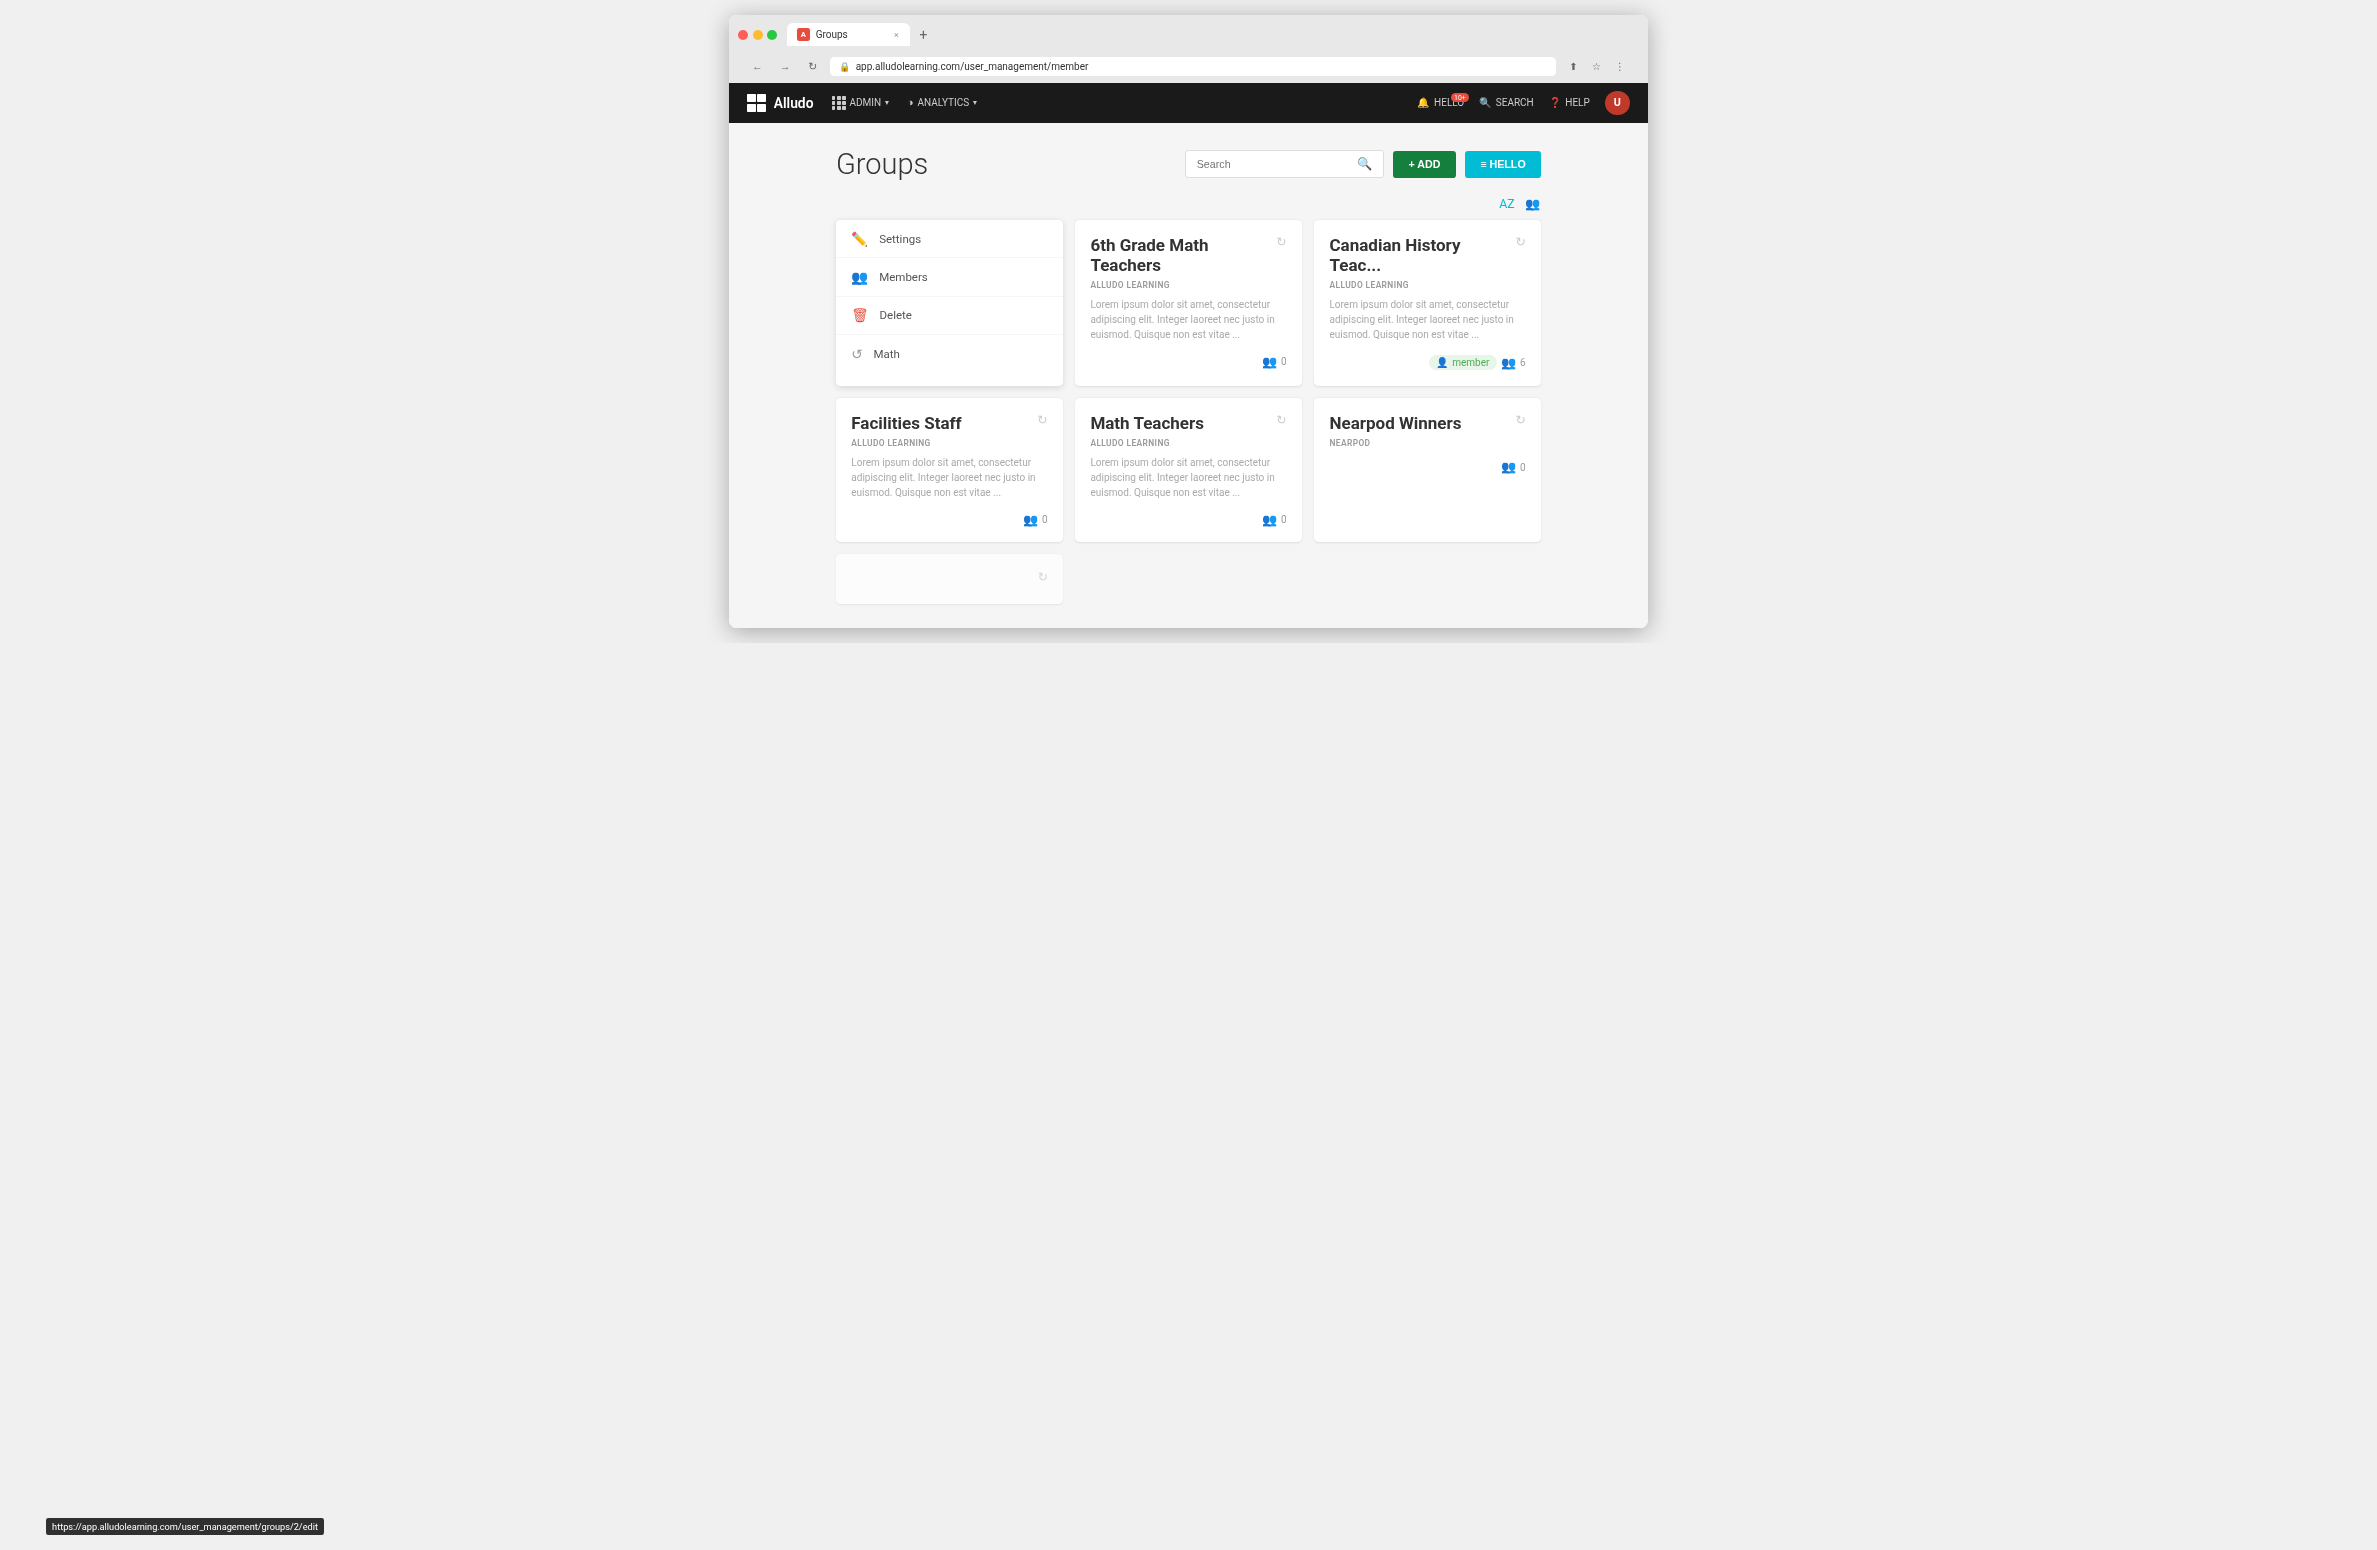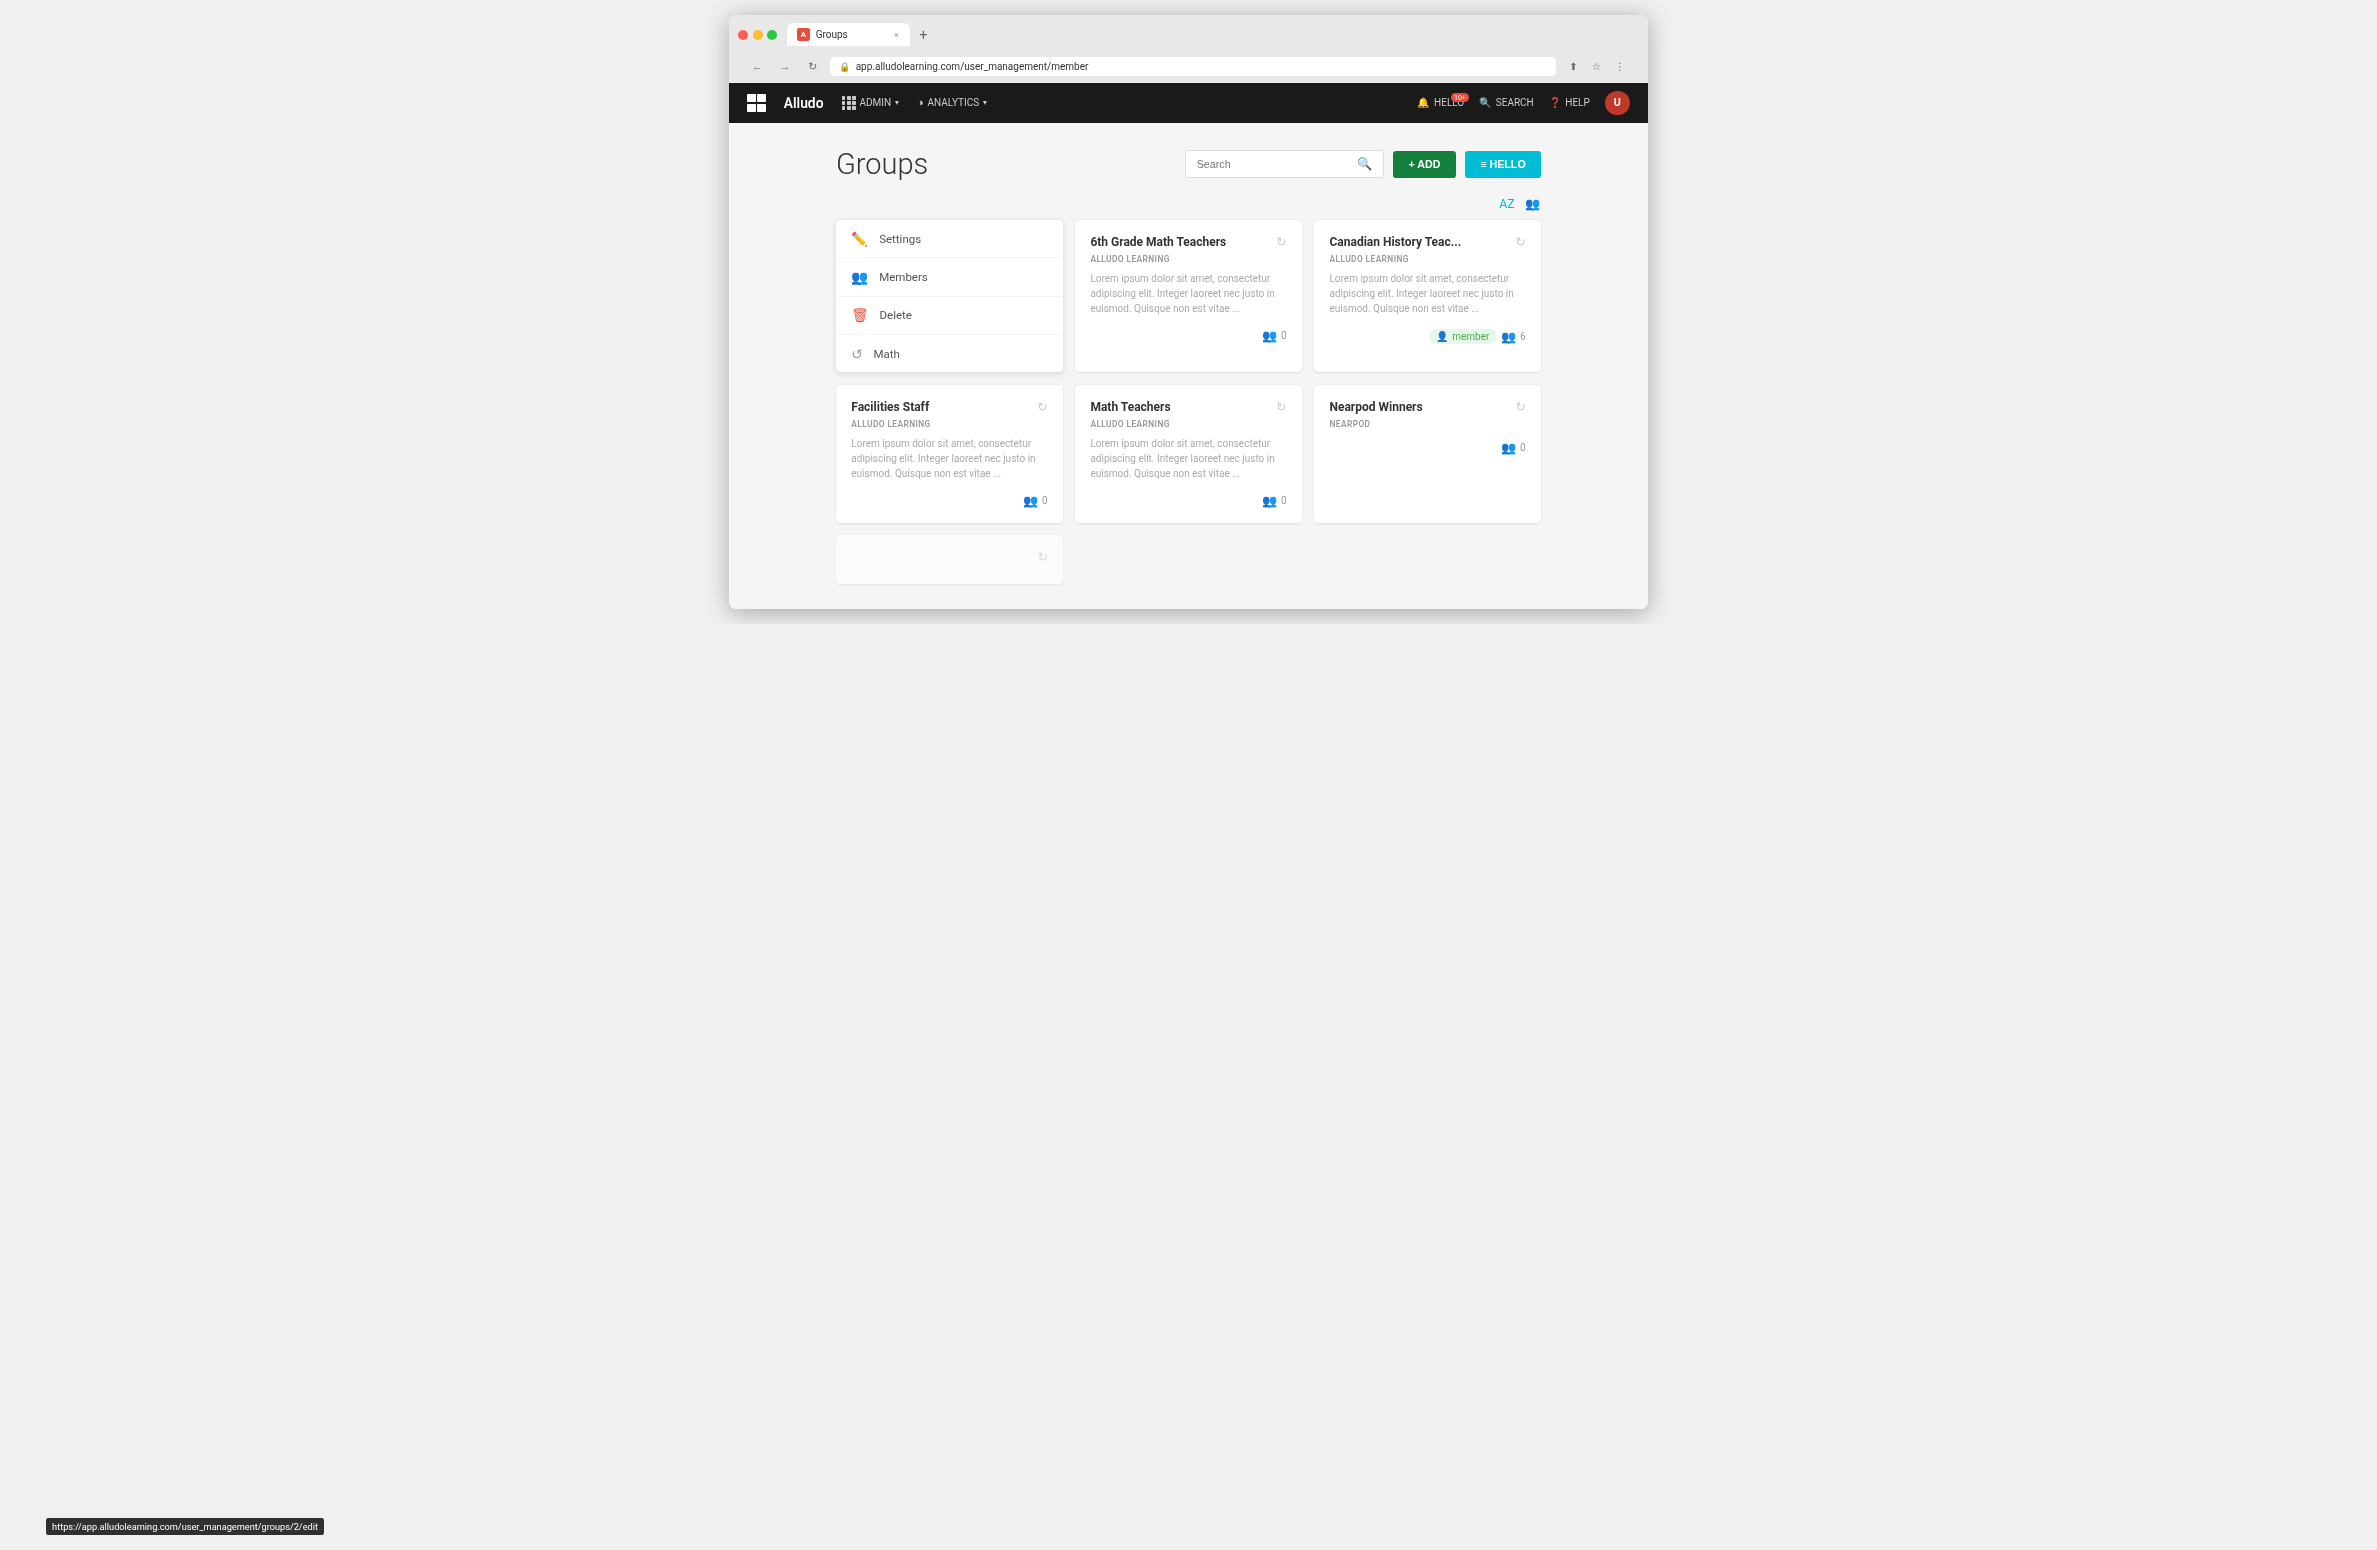--- a/index.html
+++ b/index.html
@@ -127,21 +127,21 @@
       justify-content: space-between;
     }
     .navbar-left {
       display: flex;
       align-items: center;
       gap: 18.4px;
     }
     .brand {
       display: flex;
       align-items: center;
-      gap: 18px;
+      gap: 8px;
       color: #fff;
       font-size: 13.8px;
       font-weight: 600;
       text-decoration: none;
     }
     .brand-icon {
       width: 18.4px; height: 18.4px;
       display: grid;
       grid-template-columns: 1fr 1fr;
       gap: 1.5px;
@@ -307,21 +307,21 @@
       cursor: pointer;
     }
 
     .card-header {
       display: flex;
       justify-content: space-between;
       align-items: flex-start;
       margin-bottom: 4.6px;
     }
     .card-title {
-      font-size: 12px;
+      font-size: 17px;
       font-weight: 700;
       color: #333;
       flex: 1;
       margin-right: 6.1px;
     }
     .card-sync-icon {
       color: #ccc;
       font-size: 12.3px;
       cursor: pointer;
       flex-shrink: 0;

